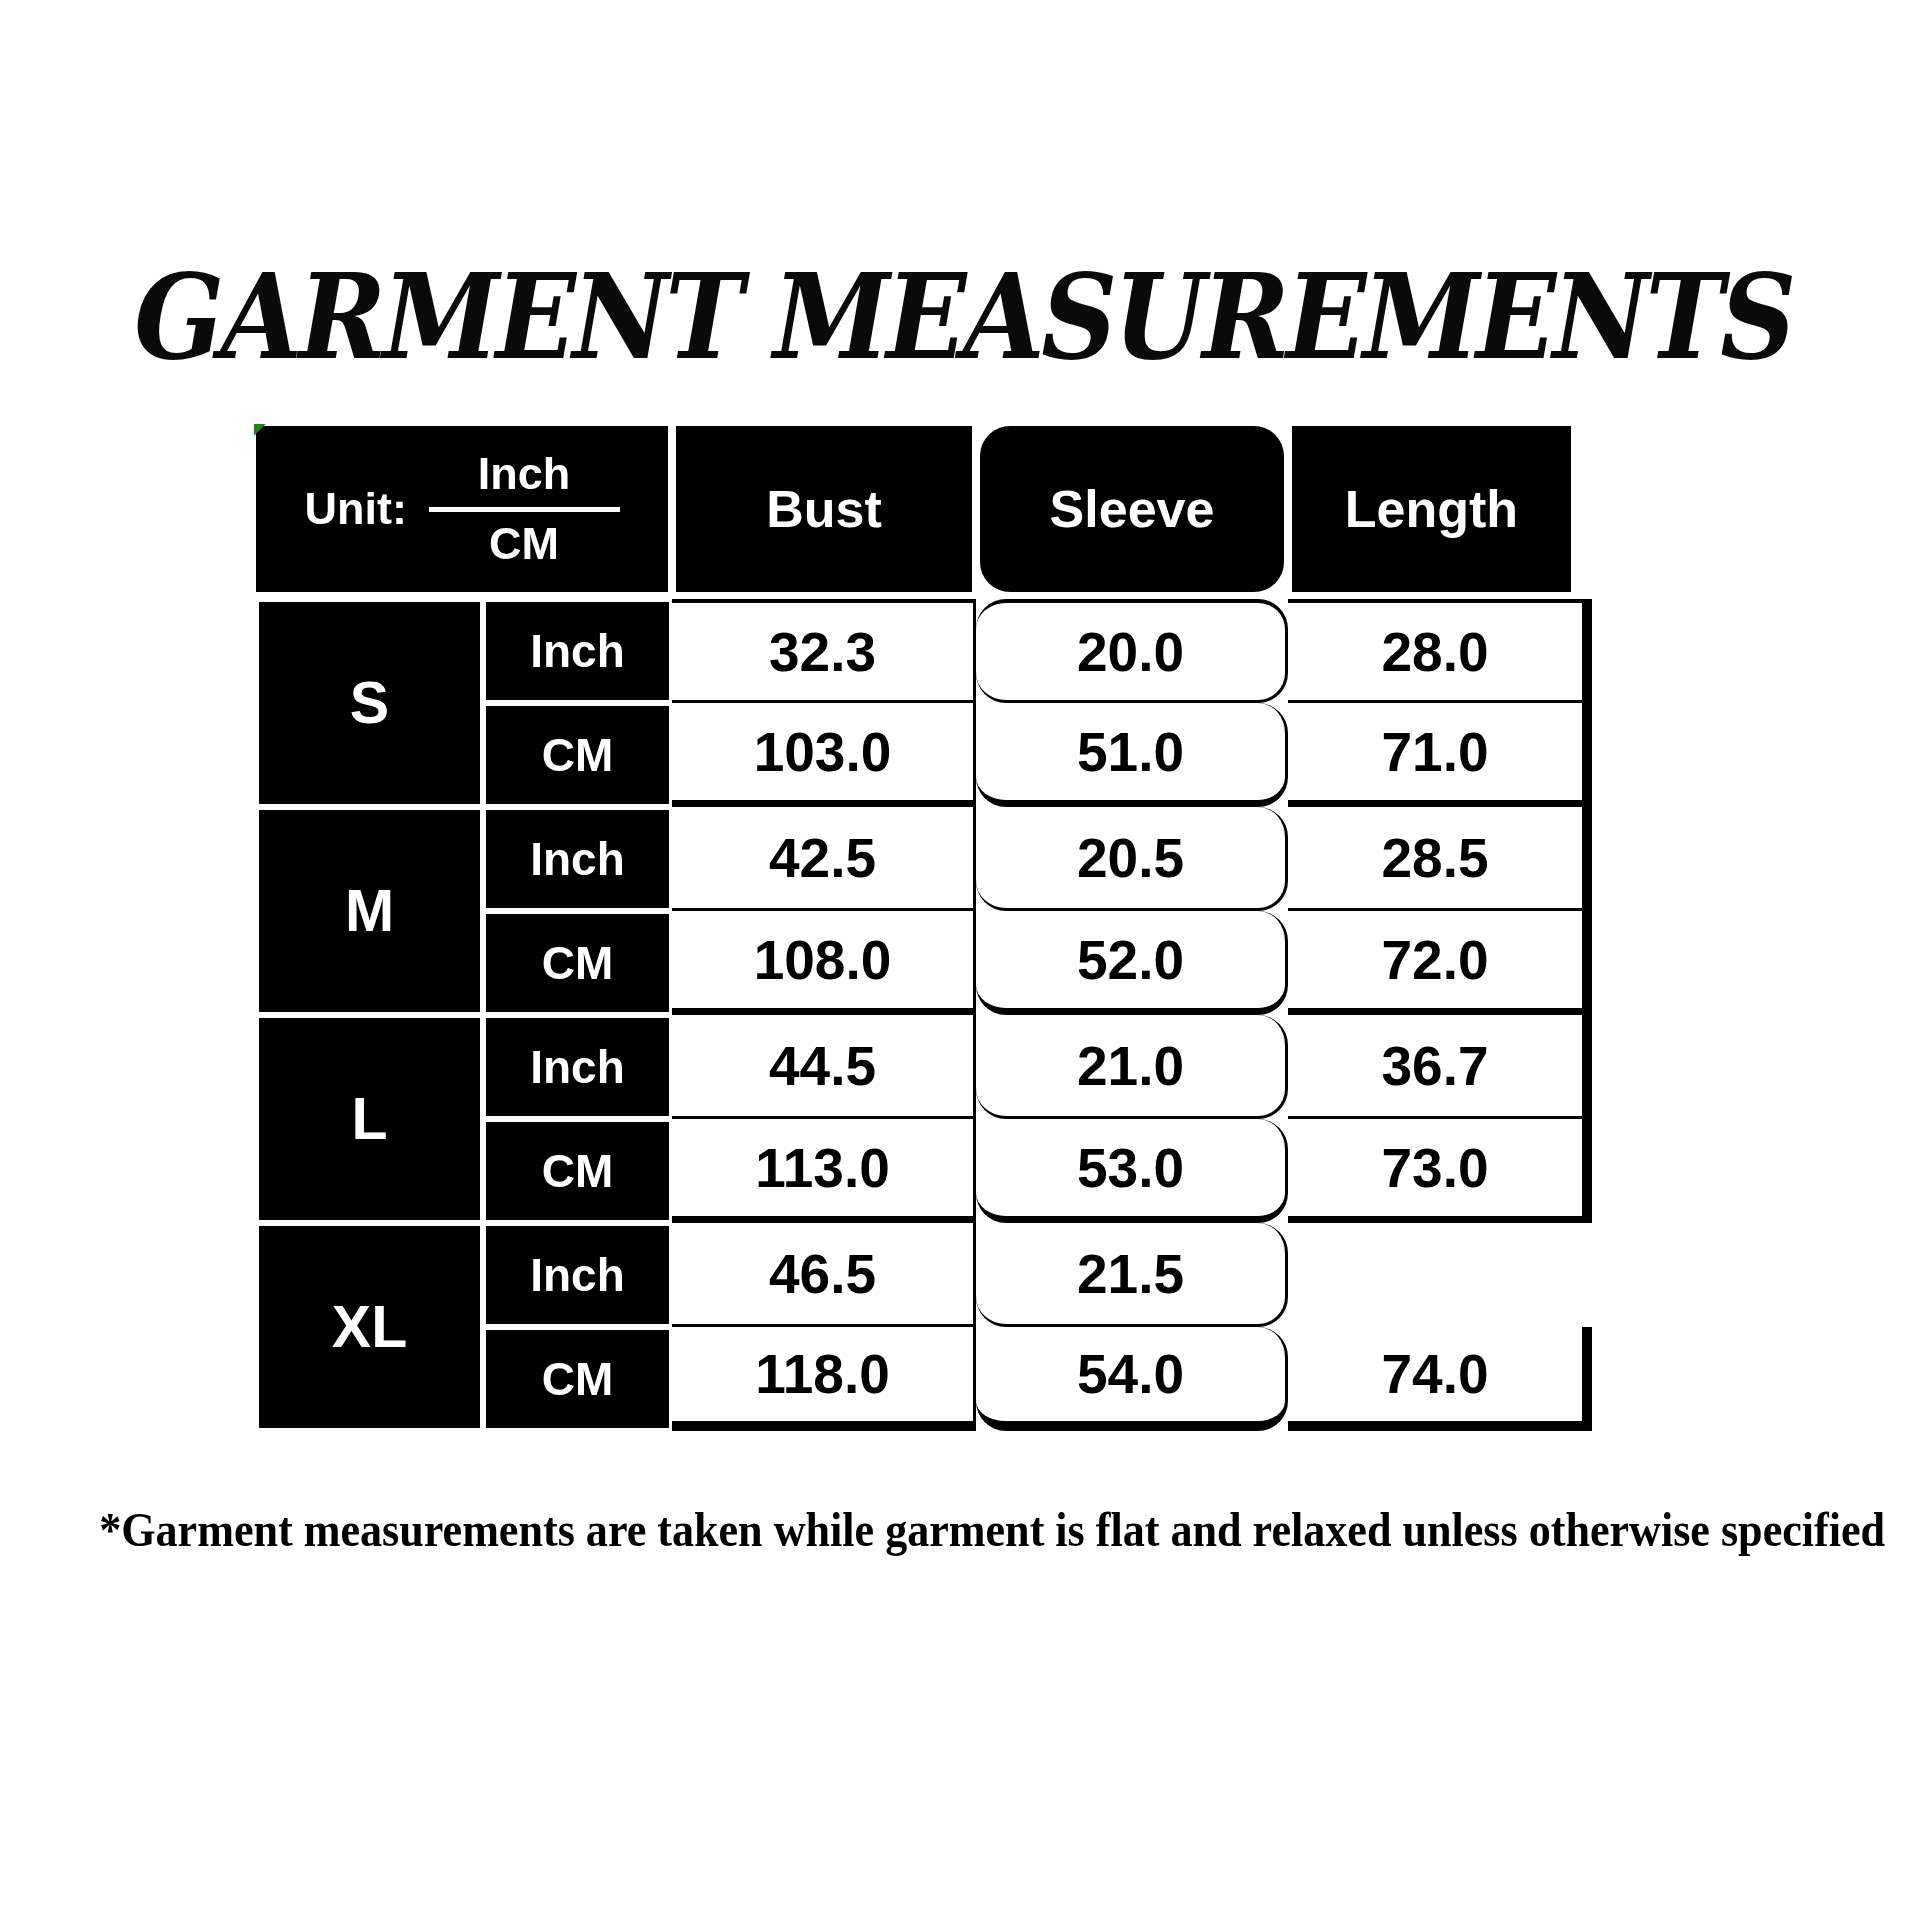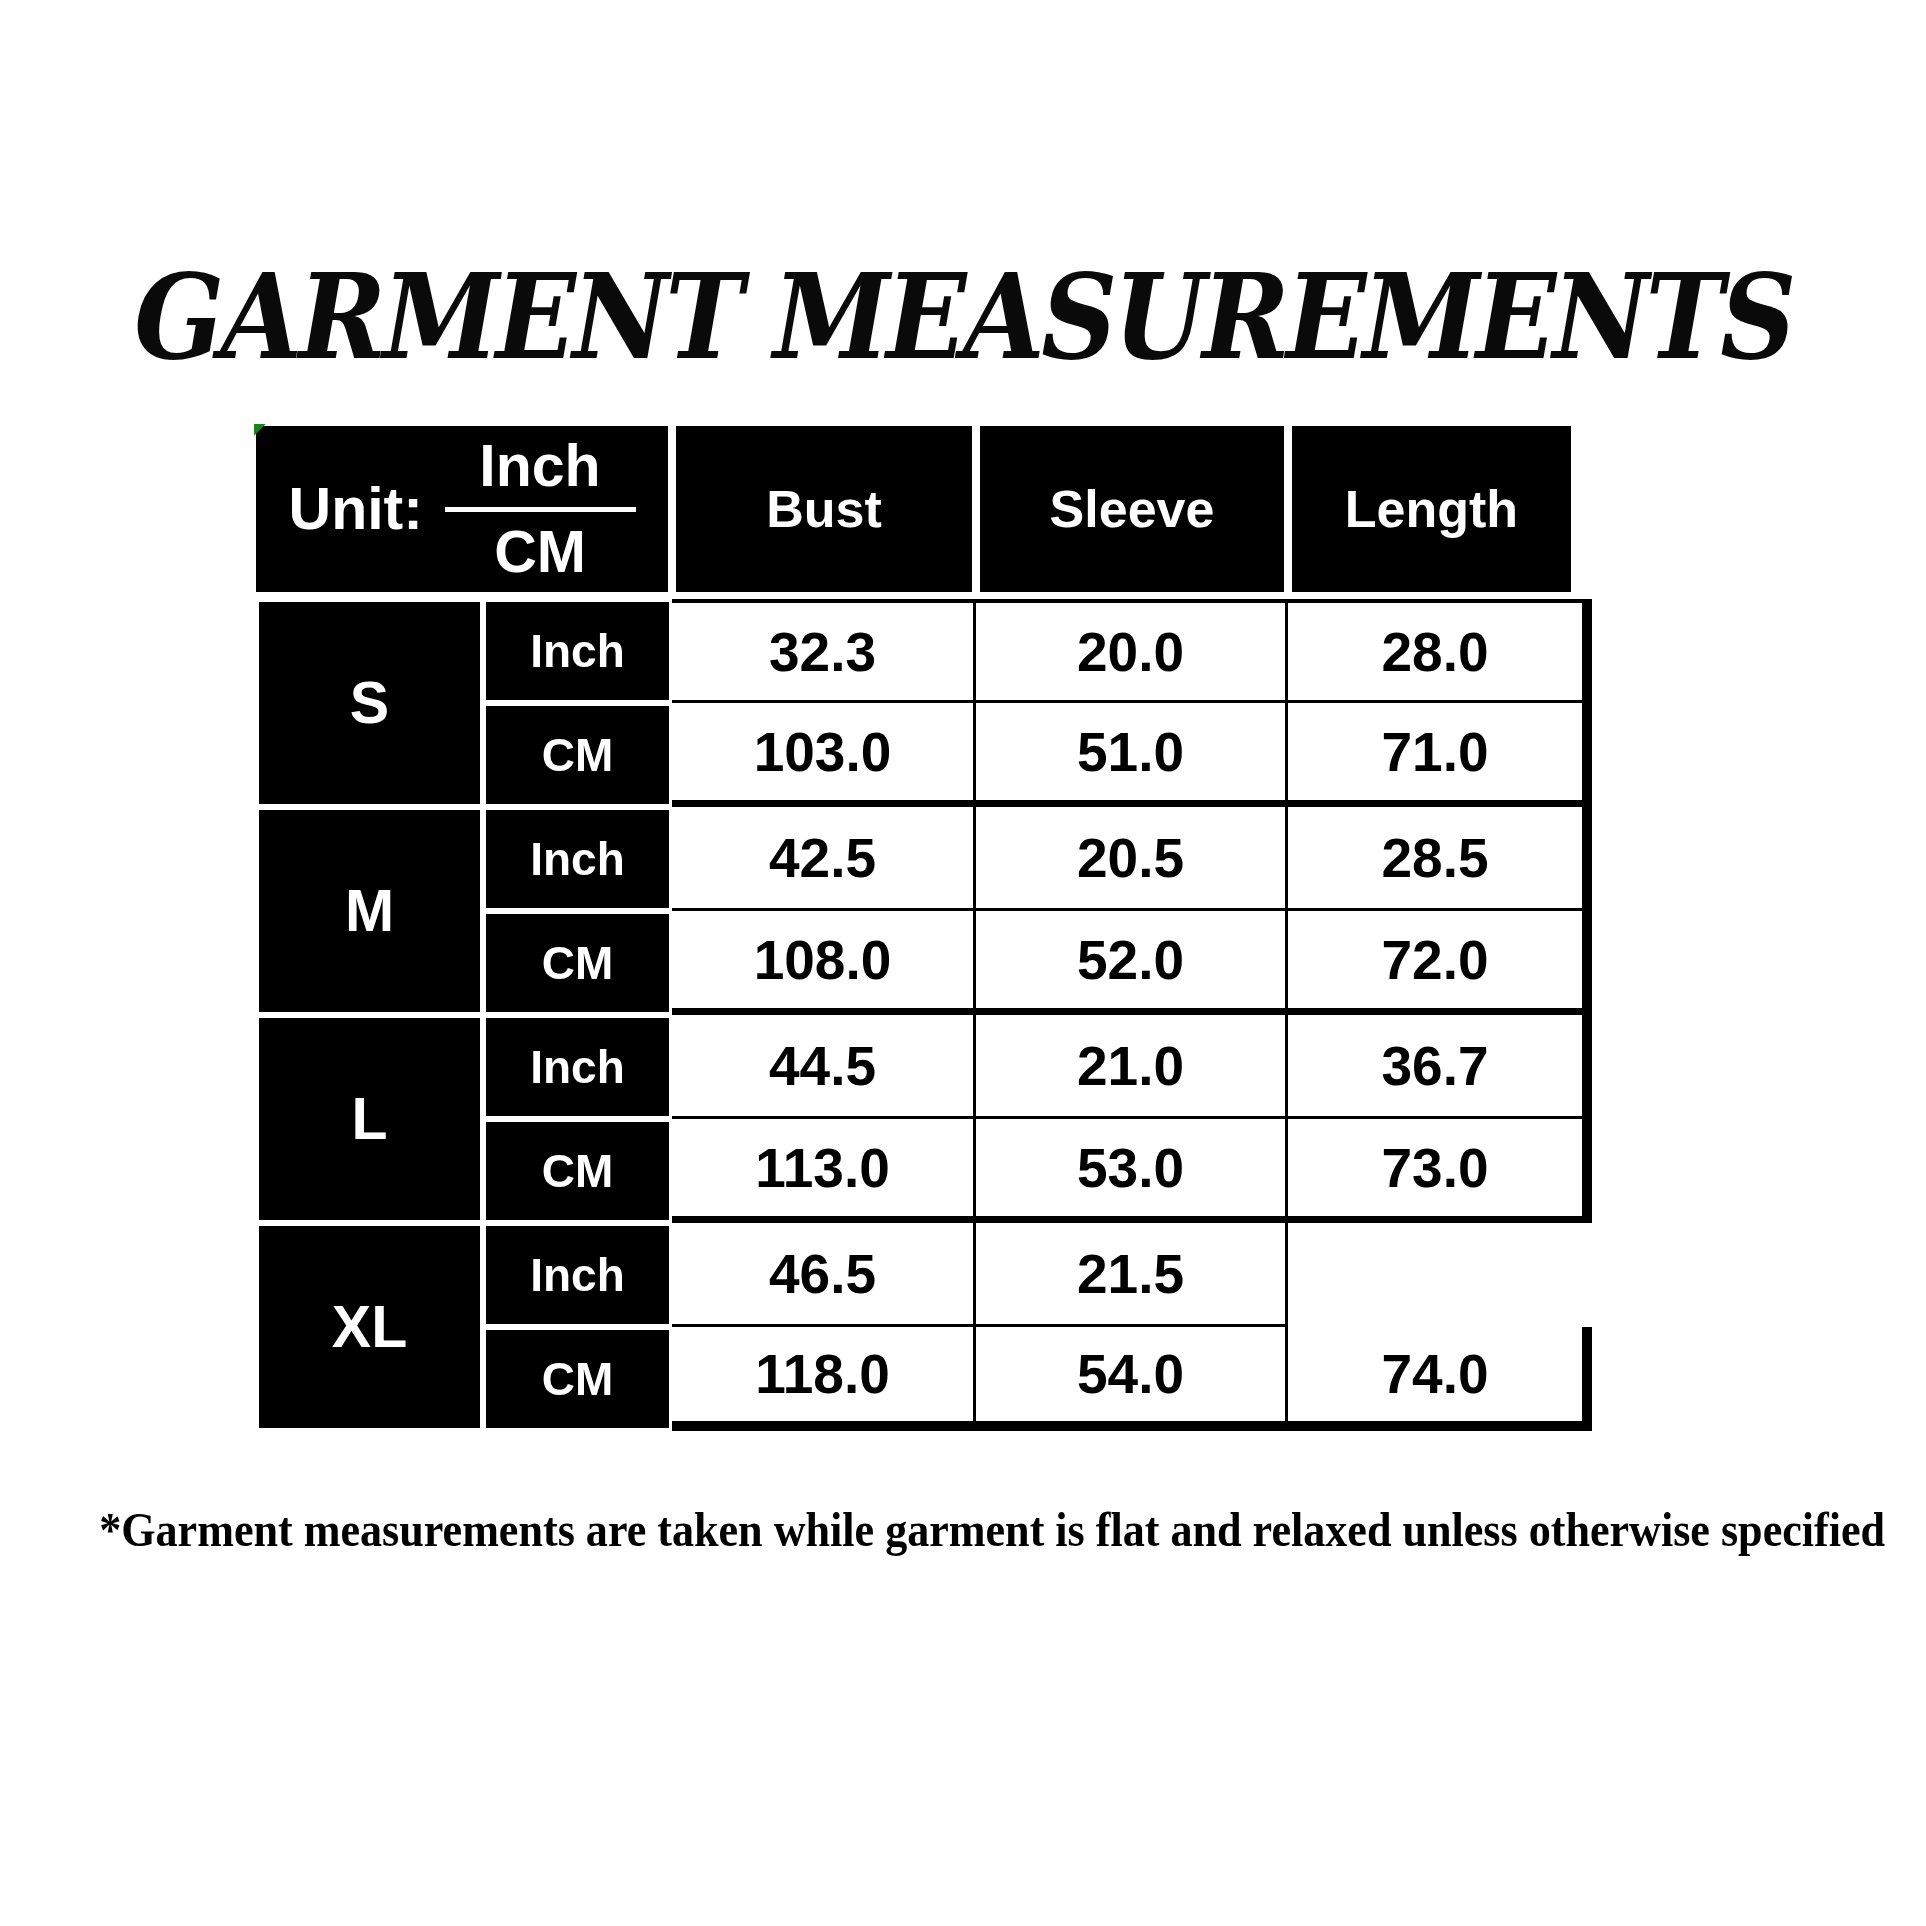--- a/index.html
+++ b/index.html
@@ -41,21 +41,21 @@
   .blkcell {
     background: #000000;
     color: #ffffff;
     font-weight: bold;
     display: flex;
     align-items: center;
     justify-content: center;
     position: relative;
   }
   .hdr { margin: 0 3.9px 7px 3.9px; font-size: 52px; }
-  .hdr-unit { margin-left: 0; font-size: 59px; gap: 21.6px; }
+  .hdr-unit { margin-left: 0; font-size: 45px; gap: 21.6px; }
   .hdr-length { margin-right: 21px; }
   .frac { display: flex; flex-direction: column; align-items: center; min-width: 191px; }
   .fracline { width: 100%; border-top: 5.4px solid #ffffff; margin: 6.2px 0; height: 0; }
   .corner-marker {
     position: absolute; top: -2.3px; left: -2.3px;
     width: 12.3px; height: 12.3px;
     background: #1b851b;
     clip-path: polygon(0 0, 100% 0, 0 100%);
   }
 
@@ -76,21 +76,21 @@
   .v-top    { border-top: 4.6px solid #000; }
   .v-right  { border-right: 10px solid #000; }
   .v-grpend { border-bottom: 7px solid #000; }
   .v-last   { border-bottom: 10.8px solid #000; }
 
   
   .r1 { grid-row: 1; } .r2 { grid-row: 2; } .r3 { grid-row: 3; }
   .r4 { grid-row: 4; } .r5 { grid-row: 5; } .r6 { grid-row: 6; }
   .r7 { grid-row: 7; } .r8 { grid-row: 8; } .r9 { grid-row: 9; }
   .c1 { grid-column: 1; } .c2 { grid-column: 2; } .c3 { grid-column: 3; }
-  .c4 { grid-column: 4; } .c5 { grid-column: 5; }
+  .c4 { grid-column: 4; border-radius: 30px; } .c5 { grid-column: 5; }
   .c12 { grid-column: 1 / 3; }
   .span2 { grid-row-end: span 2; }
 
   
   .footnote-wrap {
     position: absolute; top: 1501px; left: 0;
     width: 100%; text-align: center;
   }
   .footnote {
     display: inline-block;

